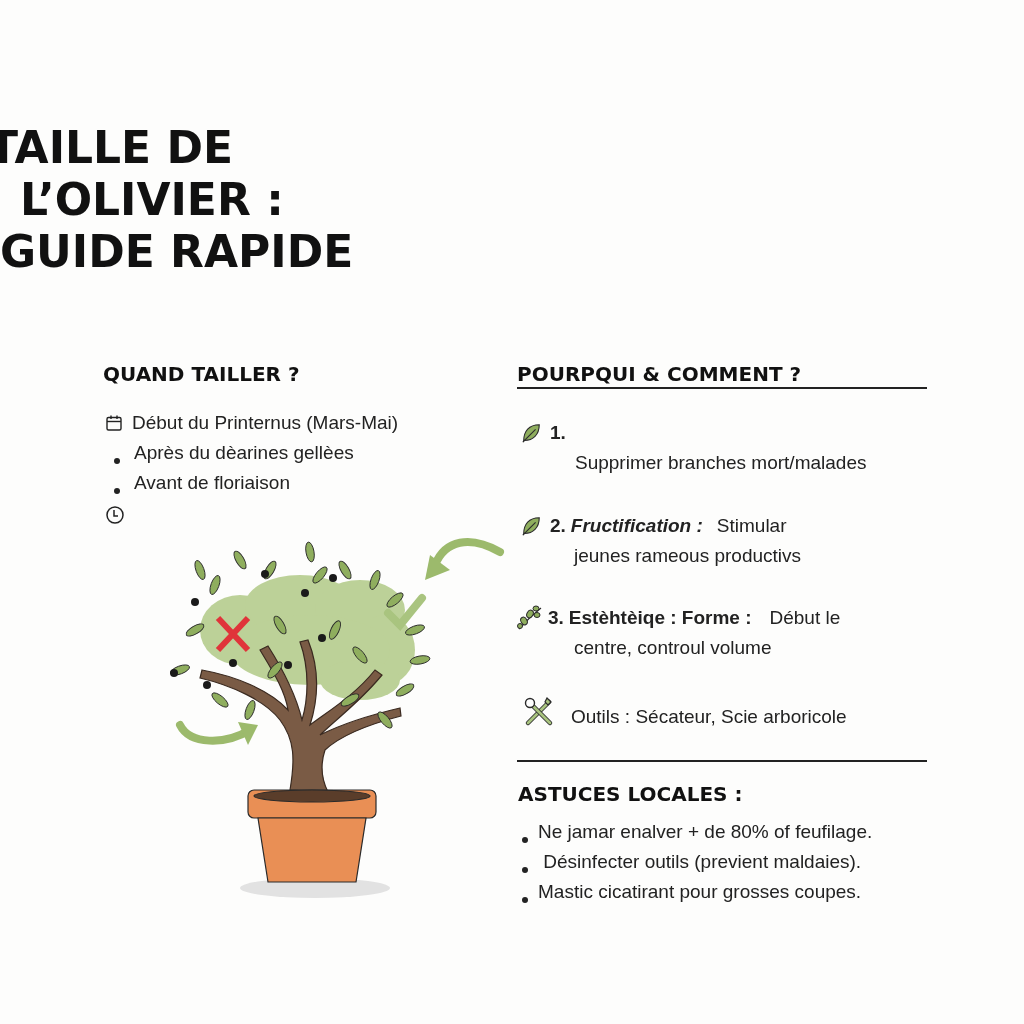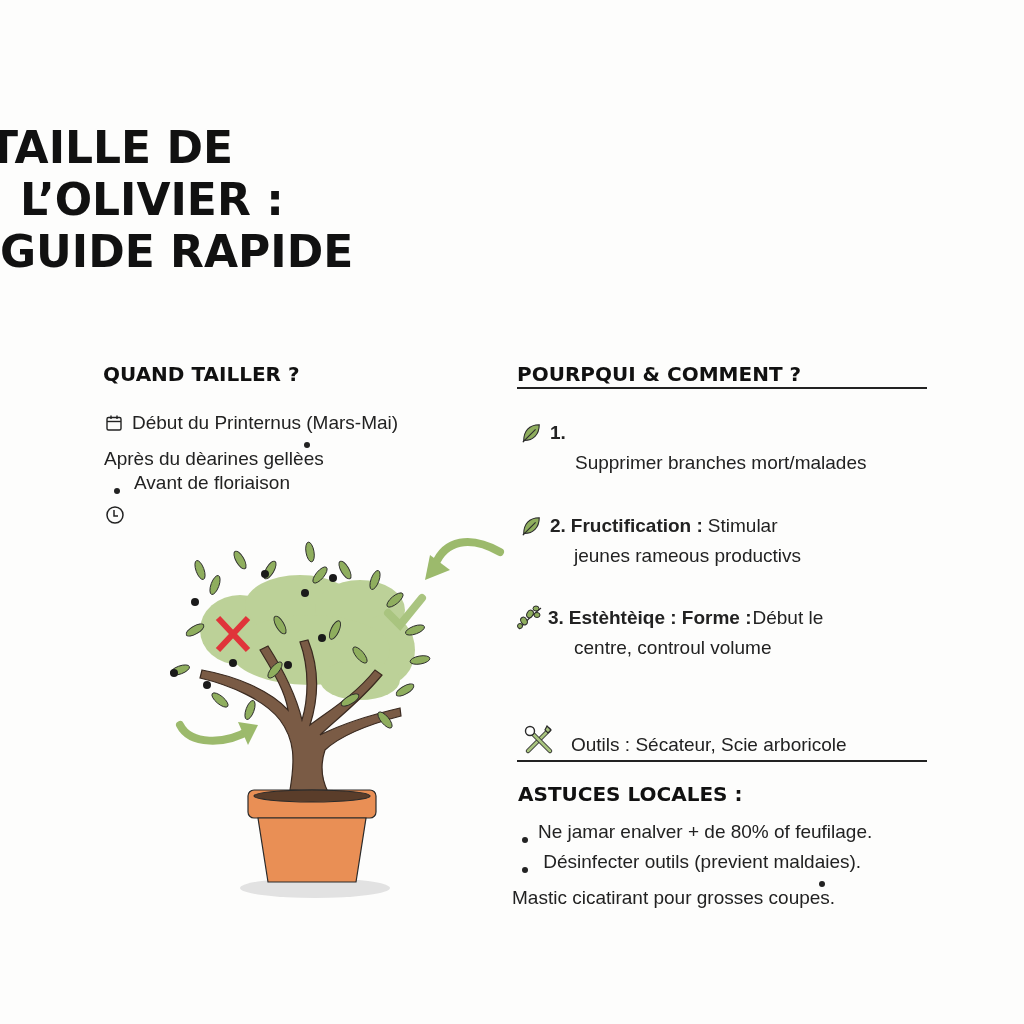--- a/index.html
+++ b/index.html
@@ -40,21 +40,21 @@
   <span class="ico" style="width:20px;margin-right:8px;">
     <svg width="18" height="18" viewBox="0 0 18 18">
         <rect x="2" y="3.5" width="14" height="12.5" rx="1.5" fill="none" stroke="#222" stroke-width="1.4"></rect>
         <line x1="2" y1="7.5" x2="16" y2="7.5" stroke="#222" stroke-width="1.4"></line>
         <line x1="6" y1="1.5" x2="6" y2="5" stroke="#222" stroke-width="1.4"></line>
         <line x1="12" y1="1.5" x2="12" y2="5" stroke="#222" stroke-width="1.4"></line>
       </svg>
   </span>
   <span>Début du Printernus (Mars-Mai)</span>
 </div>
-<div class="line" style="left:104px; top:442px;flex-direction:column;">
+<div class="line" style="left:104px; top:442px;">
   <span class="bullet"></span>
   <span>Après du dèarines gellèes</span>
 </div>
 <div class="line" style="left:104px; top:472px;">
   <span class="bullet"></span>
   <span>Avant de floriaison</span>
 </div>
 <div class="line" style="left:104px; top:504px;">
   <span class="ico" style="margin-right:10px;">
     <svg width="20" height="20" viewBox="0 0 20 20">
@@ -79,43 +79,43 @@
 <div class="line" style="left:575px; top:452px;">Supprimer branches mort/malades</div>
 
 <div class="line" style="left:520px; top:515px;">
   <span class="ico">
     <svg width="24" height="24" viewBox="0 0 24 24">
         <path d="M4 21 C4 10 10 3 21 3 C21 14 14 20 5 20 Z" fill="#8fae5e" stroke="#2a2a2a" stroke-width="1.2"></path>
         <line x1="3" y1="22" x2="17" y2="8" stroke="#2a2a2a" stroke-width="1.2"></line>
       </svg>
   </span>
   <span class="b" style="margin-right:5px;">2.</span>
-  <span class="b" style="margin-right:5px;">Fructification :</span>
+  <span class="b" style="margin-right:14px;font-style:italic;">Fructification :</span>
   <span>Stimular</span>
 </div>
 <div class="line" style="left:574px; top:545px;">jeunes rameous productivs</div>
 
 <div class="line" style="left:516px; top:607px;">
   <span class="ico" style="width:28px;margin-right:4px;">
     <svg width="28" height="26" viewBox="0 0 28 26">
         <path d="M3 24 C10 16 16 10 25 3" fill="none" stroke="#2a2a2a" stroke-width="1.2"></path>
         <ellipse cx="8" cy="16" rx="3" ry="4" fill="#8fae5e" stroke="#2a2a2a" stroke-width="1" transform="rotate(-30 8 16)"></ellipse>
         <ellipse cx="14" cy="9" rx="3" ry="4" fill="#8fae5e" stroke="#2a2a2a" stroke-width="1" transform="rotate(30 14 9)"></ellipse>
         <ellipse cx="21" cy="10" rx="3" ry="2.5" fill="#8fae5e" stroke="#2a2a2a" stroke-width="1"></ellipse>
         <ellipse cx="20" cy="3.5" rx="3" ry="2.5" fill="#8fae5e" stroke="#2a2a2a" stroke-width="1"></ellipse>
         <ellipse cx="4" cy="21" rx="2.5" ry="2.5" fill="#8fae5e" stroke="#2a2a2a" stroke-width="1"></ellipse>
       </svg>
   </span>
   <span class="b" style="margin-right:5px;">3.</span>
-  <span class="b" style="margin-right:1px;">Estèhtèiqe : Forme :</span>
+  <span class="b" style="margin-right:18px;">Estèhtèiqe : Forme :</span>
   <span>Début le</span>
 </div>
 <div class="line" style="left:574px; top:637px;">centre, controul volume</div>
 
-<div class="line" style="left:523px; top:696px;margin-top:28px;">
+<div class="line" style="left:523px; top:696px;">
   <span class="ico" style="width:32px;height:32px;margin-right:16px;">
     <svg width="32" height="32" viewBox="0 0 32 32">
         <line x1="5" y1="27" x2="26" y2="6" stroke="#2a2a2a" stroke-width="4.5" stroke-linecap="round"></line>
         <line x1="5" y1="27" x2="26" y2="6" stroke="#a9c47f" stroke-width="2.8" stroke-linecap="round"></line>
         <line x1="9" y1="9" x2="27" y2="27" stroke="#2a2a2a" stroke-width="4.5" stroke-linecap="round"></line>
         <line x1="9" y1="9" x2="27" y2="27" stroke="#a9c47f" stroke-width="2.8" stroke-linecap="round"></line>
         <circle cx="7" cy="7" r="4.5" fill="#fff" stroke="#2a2a2a" stroke-width="1.4"></circle>
         <path d="M24 2 L28 6 L25 9 L22 6 Z" fill="#a9c47f" stroke="#2a2a2a" stroke-width="1.2"></path>
       </svg>
   </span>
@@ -126,21 +126,21 @@
 
 <div class="h2" style="left:518px; top:782px;">ASTUCES LOCALES :</div>
 <div class="line" style="left:512px; top:821px;">
   <span class="bullet" style="margin-right:10px;"></span>
   <span>Ne jamar enalver + de 80% of feufilage.</span>
 </div>
 <div class="line" style="left:512px; top:851px;">
   <span class="bullet" style="margin-right:10px;"></span>
   <span style="white-space:pre;"> Désinfecter outils (previent maldaies).</span>
 </div>
-<div class="line" style="left:512px; top:881px;flex-direction:column;">
+<div class="line" style="left:512px; top:881px;">
   <span class="bullet" style="margin-right:10px;"></span>
   <span>Mastic cicatirant pour grosses coupes.</span>
 </div>
 
 <div class="illus">
   <svg width="360" height="380" viewBox="0 0 360 380">
 
     <ellipse cx="155" cy="358" rx="75" ry="10" fill="#e2e2e2"></ellipse>
 
     <g fill="#b6cd8e" opacity="0.9">

